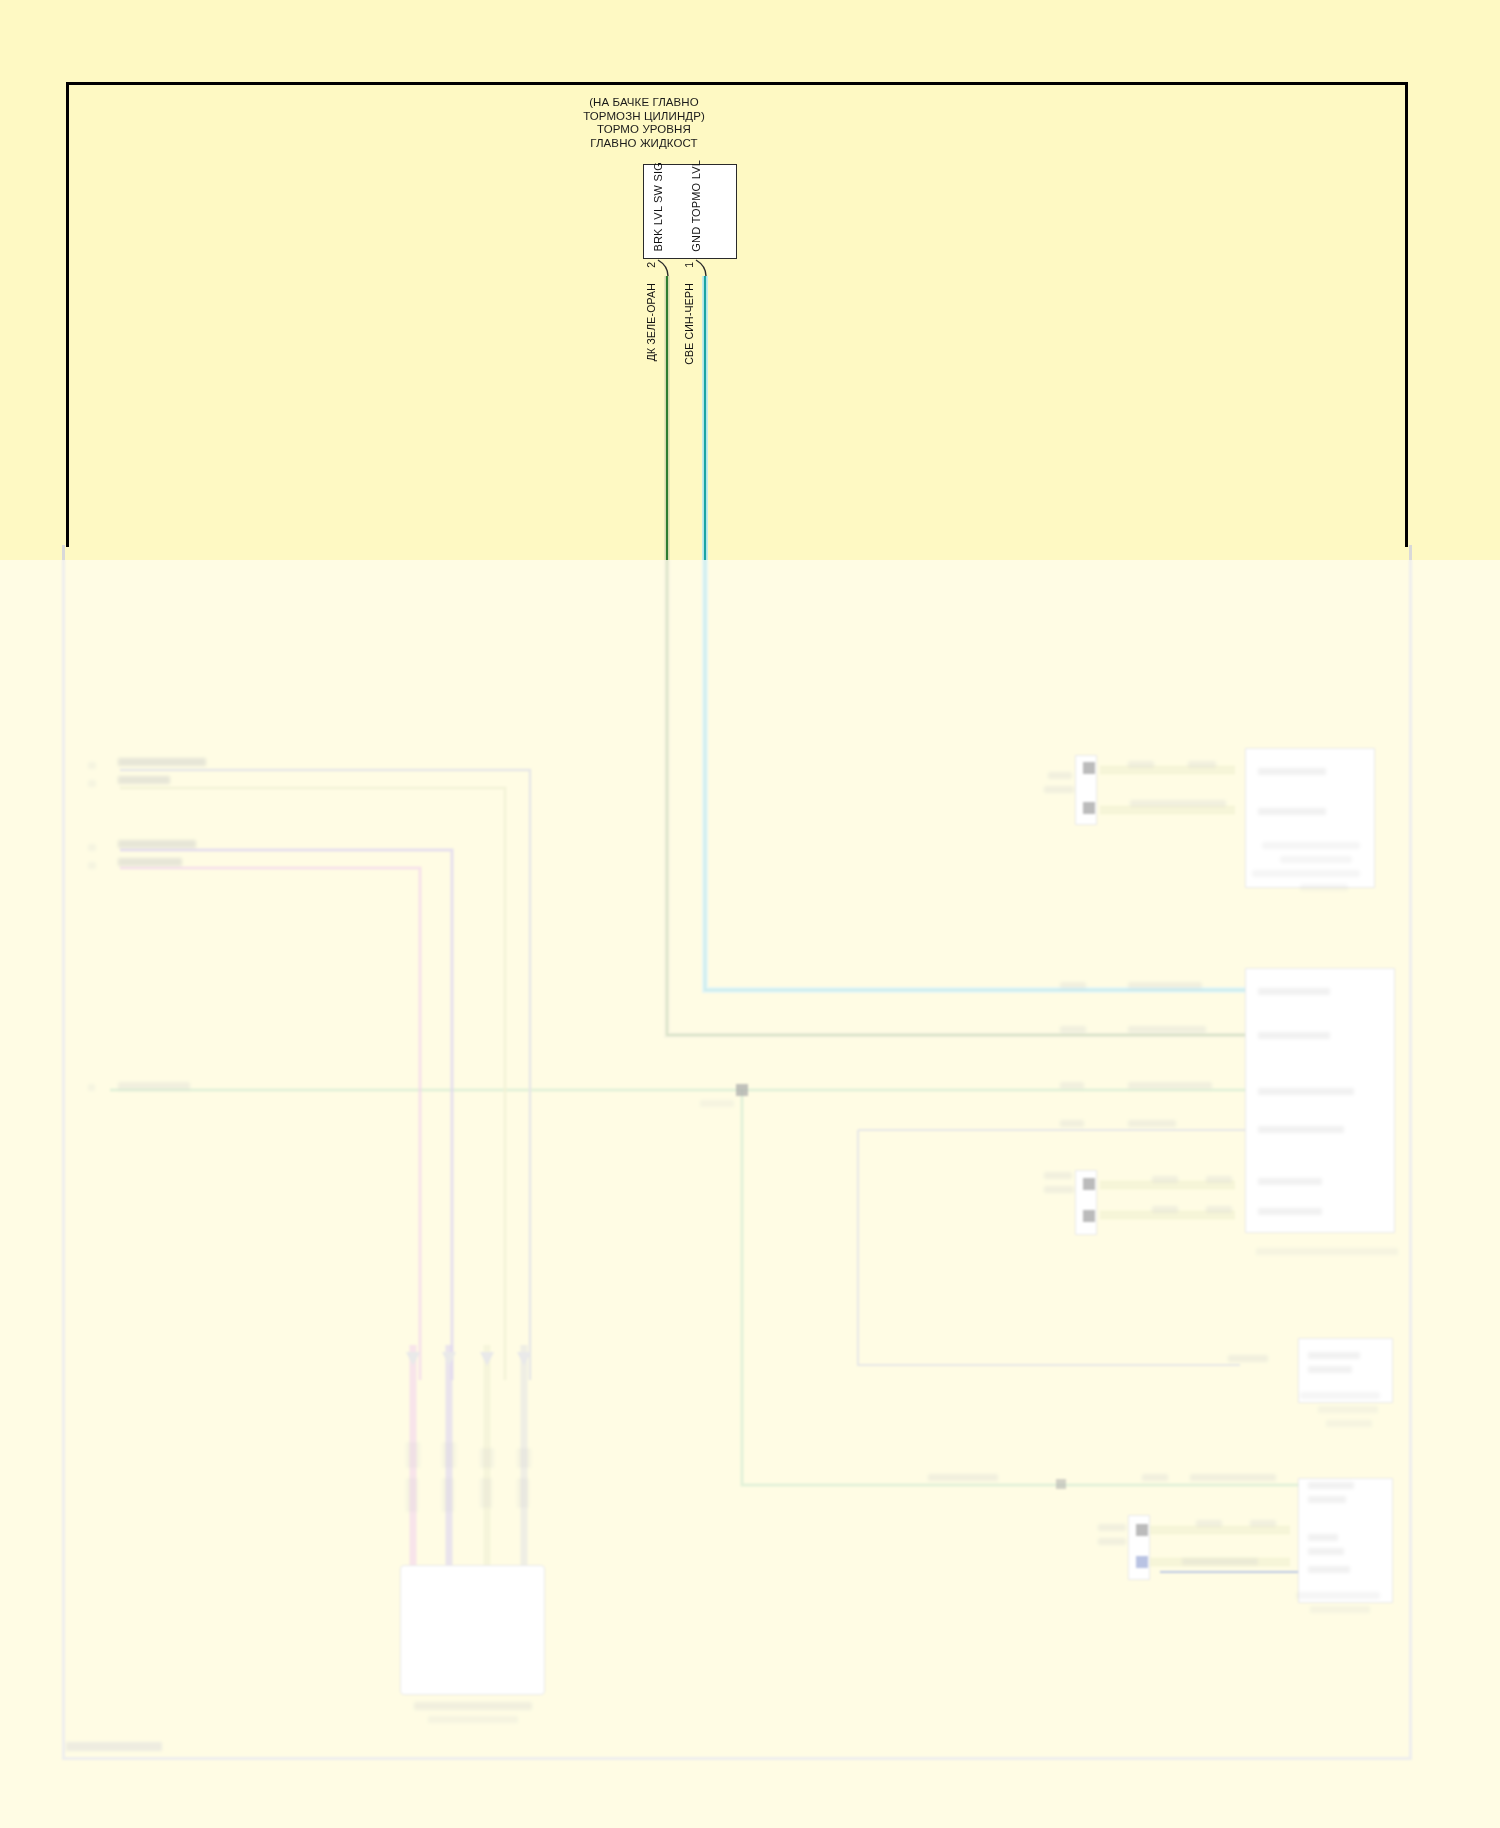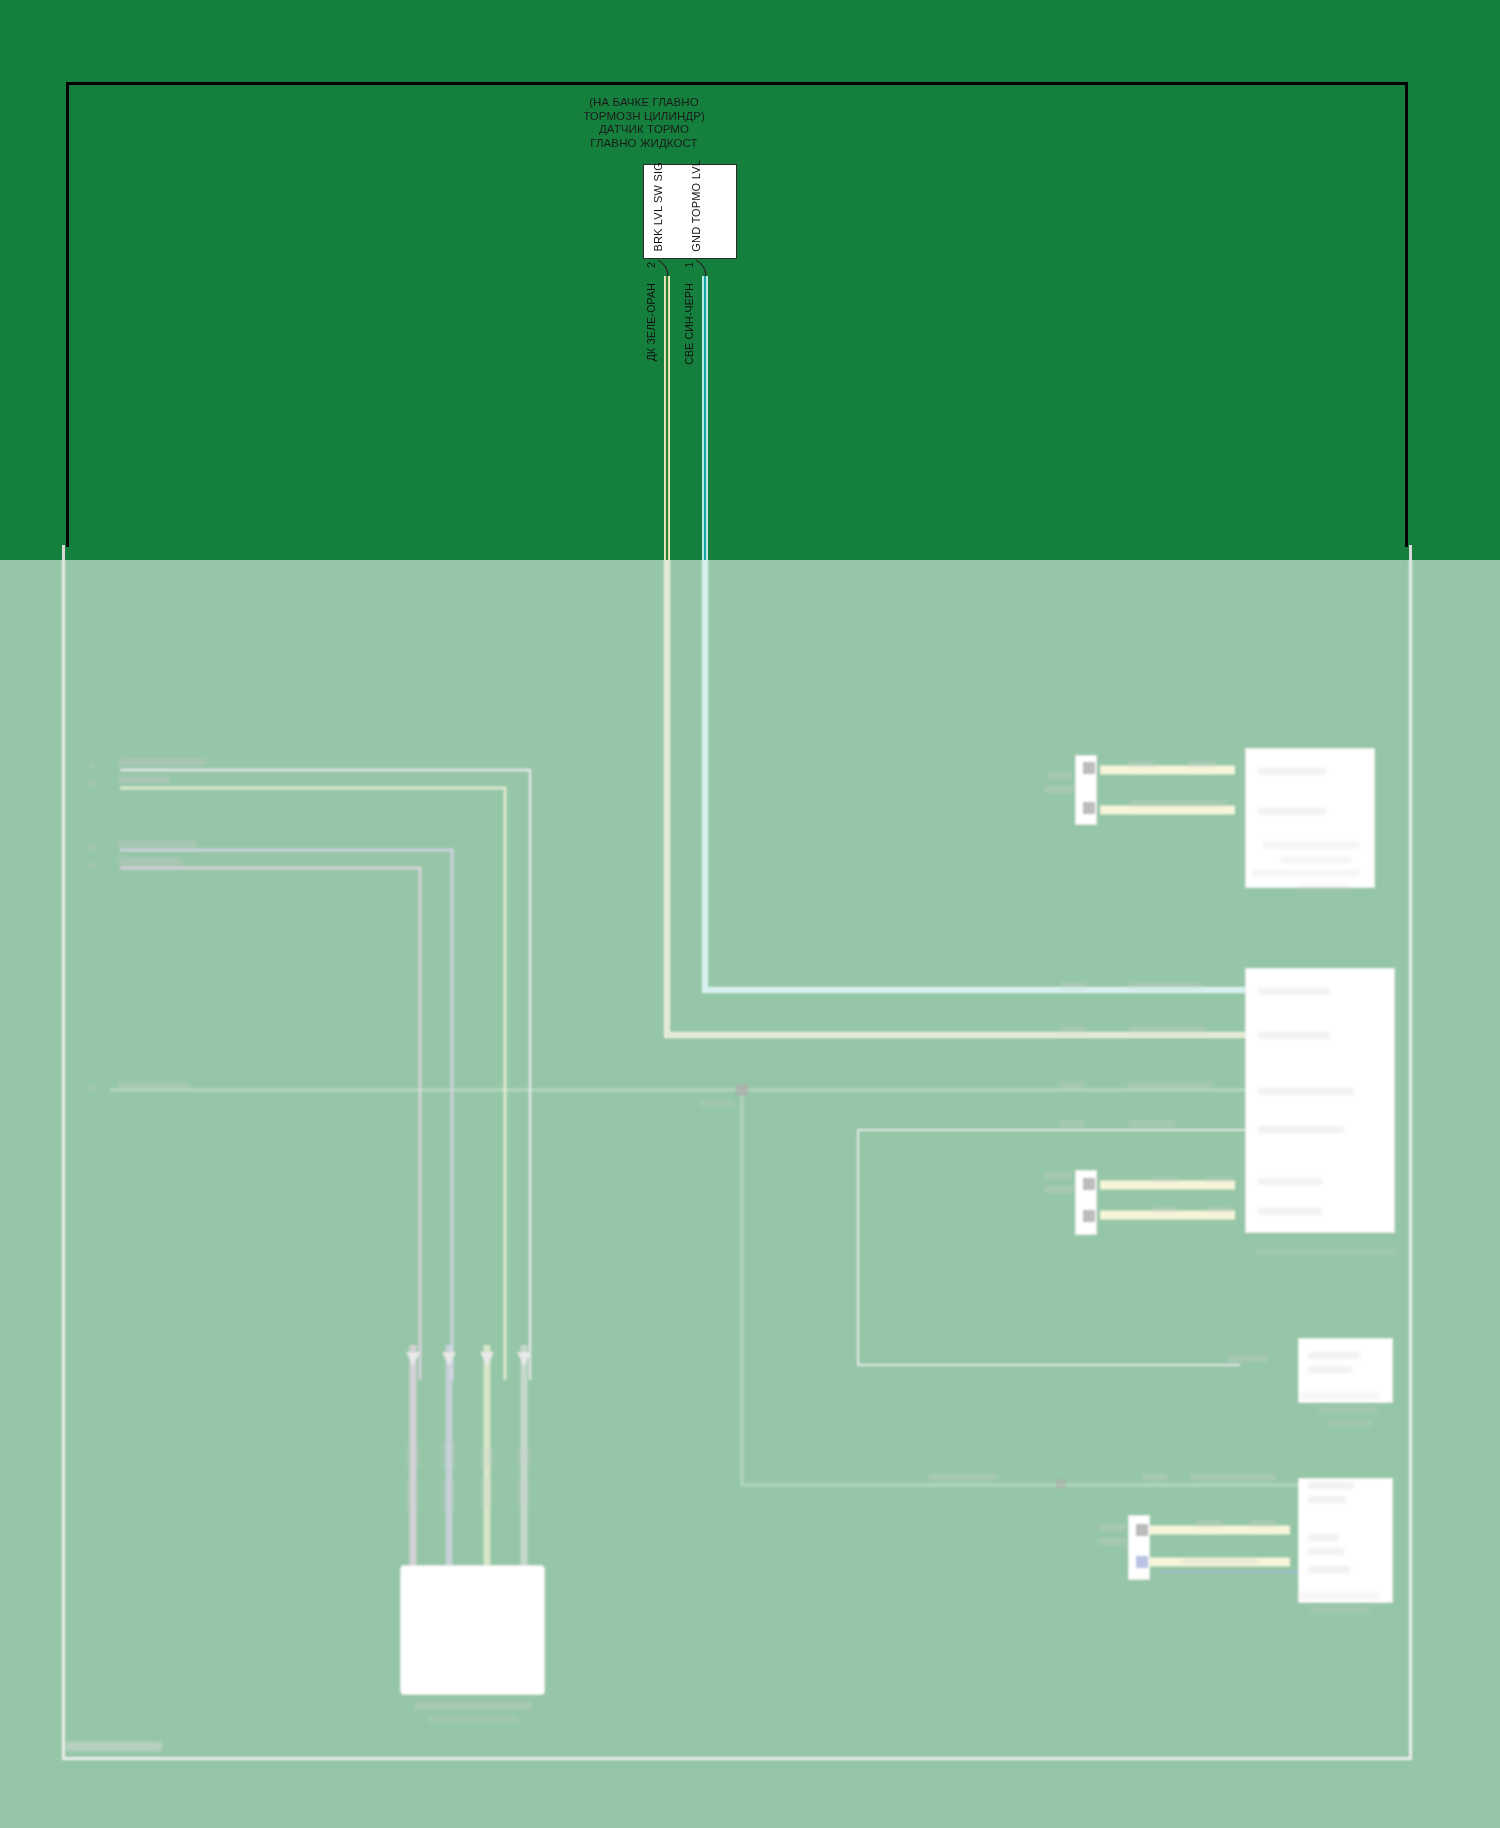--- a/index.html
+++ b/index.html
@@ -5,21 +5,21 @@
 <style>
   html,body{margin:0;padding:0;background:#ffffff;}
   body{
     font-family:"Liberation Sans", sans-serif;
     -webkit-font-smoothing:antialiased;
   }
   #sheet{
     position:relative;
     width:1500px;
     height:1828px;
-    background:#15803d;
+    background:#fef9c3;
     overflow:hidden;
   }
 
   
   .frame-black{
     position:absolute;
     border:3px solid #000;
     border-bottom:none;
     left:66px; top:82px;
     width:1342px; height:465px;
@@ -163,21 +163,21 @@
 <body>
 
 <div id="sheet">
 
   <div class="frame-black"></div>
   <div class="frame-faded"></div>
 
   <div class="title-block">
     <div>(НА БАЧКЕ ГЛАВНО</div>
     <div>ТОРМОЗН ЦИЛИНДР)</div>
-    <div>ДАТЧИК ТОРМО</div>
+    <div>ТОРМО УРОВНЯ</div>
     <div>ГЛАВНО ЖИДКОСТ</div>
   </div>
 
   <div class="conn-top">
     <span class="pin-label p2">BRK LVL SW SIG</span>
     <span class="pin-label p1">GND ТОРМО LVL</span>
   </div>
 
   <span class="pin-num n2">2</span>
   <span class="pin-num n1">1</span>

